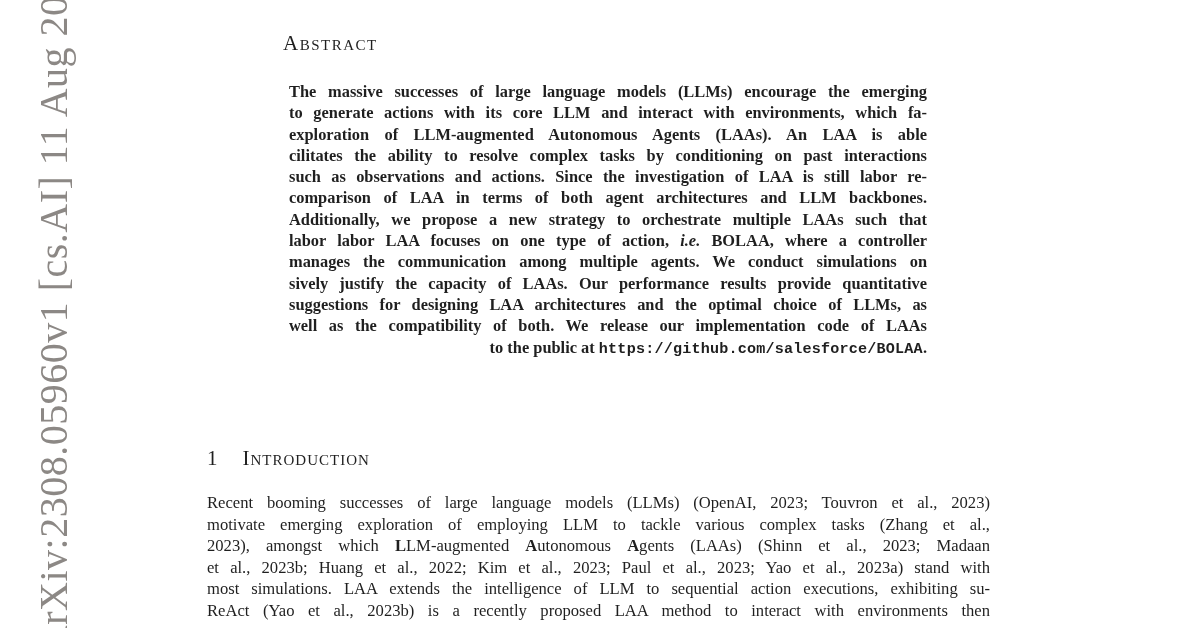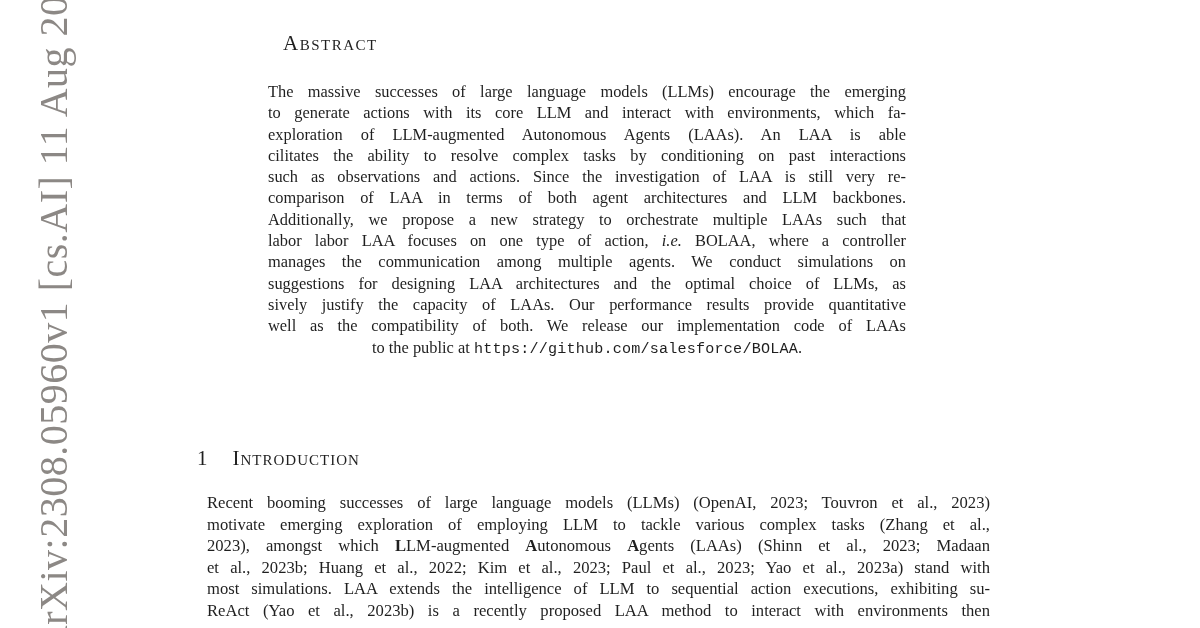--- a/index.html
+++ b/index.html
@@ -25,35 +25,36 @@
     position:absolute;
     left:283px; top:31px; width:638px;
     text-align:left;
     font-variant:small-caps;
     font-size:21px;
     letter-spacing:1.5px;
     font-weight:500;
   }
   .abs-body {
     position:absolute;
-    left:268px; top:81px; width:638px;
+    left:289px; top:81px; width:638px;
     font-size:16.4px;
     line-height:21.3px;
+    font-weight:bold;
   }
   .intro-body {
     position:absolute;
     left:207px; top:492px; width:783px;
     font-size:16.6px;
     line-height:21.5px;
   }
   .jl { text-align:justify; text-align-last:justify; text-justify:inter-word; }
-  .jl-last { text-align:center; }
+  .jl-last { text-align:right; }
   .sec-head {
     position:absolute;
-    left:197px; top:446px;
+    left:207px; top:446px;
     font-variant:small-caps;
     font-size:21px;
     letter-spacing:1px;
     font-weight:500;
     text-align:center;
   }
   .sec-num { display:inline-block; margin-right:25px; letter-spacing:0; }
   .seg-r { }
   .seg-i { font-style:italic; }
   .seg-b { font-weight:700; }
@@ -70,27 +71,27 @@
 
   <div class="watermark">arXiv:2308.05960v1  [cs.AI]  11 Aug 2023</div>
 
   <div class="abs-head">Abstract</div>
 
   <div class="abs-body">
     <div class="jl"><span class="seg-r">The massive successes of large language models (LLMs) encourage the emerging</span></div>
     <div class="jl"><span class="seg-r">to generate actions with its core LLM and interact with environments, which fa-</span></div>
     <div class="jl"><span class="seg-r">exploration of LLM-augmented Autonomous Agents (LAAs). An LAA is able</span></div>
     <div class="jl"><span class="seg-r">cilitates the ability to resolve complex tasks by conditioning on past interactions</span></div>
-    <div class="jl"><span class="seg-r">such as observations and actions. Since the investigation of LAA is still very re-</span></div>
+    <div class="jl"><span class="seg-r">such as observations and actions. Since the investigation of LAA is still labor re-</span></div>
     <div class="jl"><span class="seg-r">comparison of LAA in terms of both agent architectures and LLM backbones.</span></div>
     <div class="jl"><span class="seg-r">Additionally, we propose a new strategy to orchestrate multiple LAAs such that</span></div>
     <div class="jl"><span class="seg-r">labor labor LAA focuses on one type of action, </span><span class="seg-i">i.e.</span><span class="seg-r"> BOLAA, where a controller</span></div>
     <div class="jl"><span class="seg-r">manages the communication among multiple agents. We conduct simulations on</span></div>
+    <div class="jl"><span class="seg-r">sively justify the capacity of LAAs. Our performance results provide quantitative</span></div>
     <div class="jl"><span class="seg-r">suggestions for designing LAA architectures and the optimal choice of LLMs, as</span></div>
-    <div class="jl"><span class="seg-r">sively justify the capacity of LAAs. Our performance results provide quantitative</span></div>
     <div class="jl"><span class="seg-r">well as the compatibility of both. We release our implementation code of LAAs</span></div>
     <div class="jl-last"><span class="seg-r">to the public at </span><span class="seg-m">https://github.com/salesforce/BOLAA</span><span class="seg-r">.</span></div>
   </div>
 
   <div class="sec-head">
     <span class="sec-num">1</span><span>Introduction</span>
   </div>
 
   <div class="intro-body">
     <div class="jl"><span class="seg-r">Recent booming successes of large language models (LLMs) (OpenAI, 2023; Touvron et al., 2023)</span></div>

